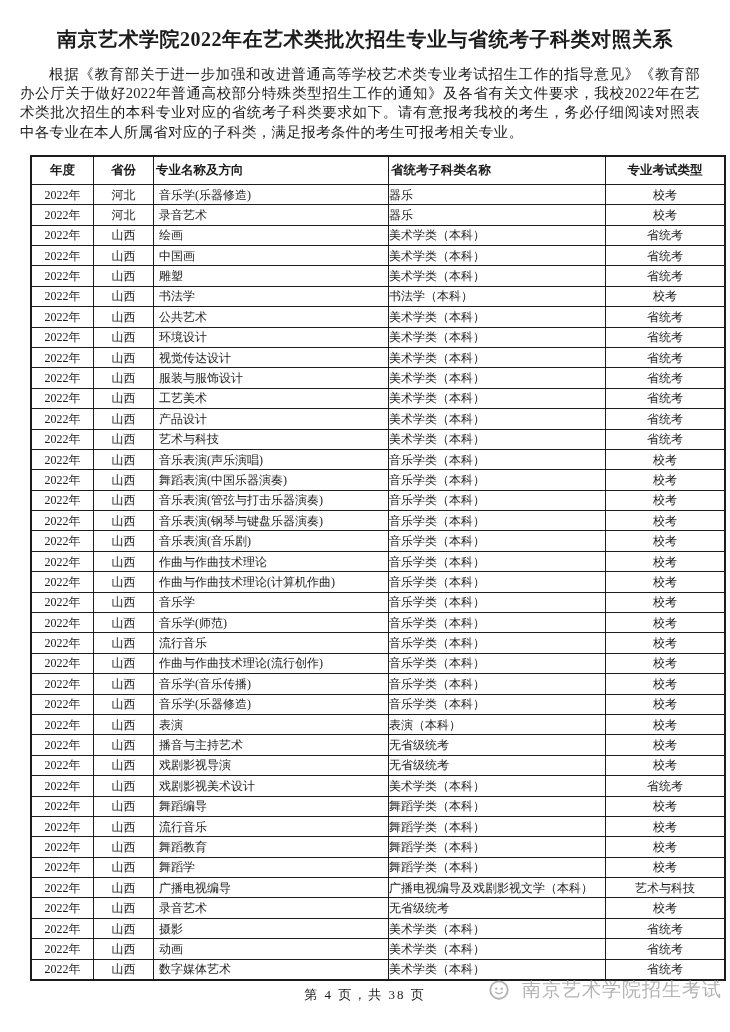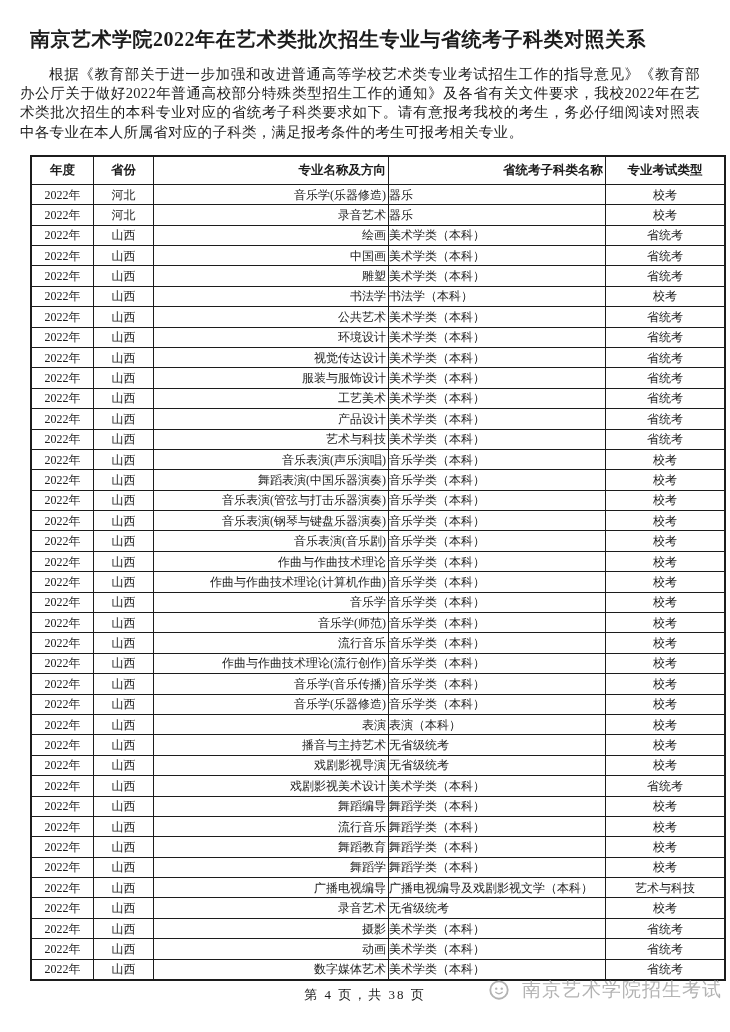--- a/index.html
+++ b/index.html
@@ -7,21 +7,21 @@
     position: relative;
     width: 730px;
     height: 1032px;
     background: #ffffff;
     overflow: hidden;
     font-family: "Liberation Serif", "DejaVu Serif", serif;
     color: #1c1c1c;
   }
   .doc-title {
     margin: 26px 30px 0 30px;
-    text-align: left;
+    text-align: center;
     font-size: 20px;
     line-height: 26px;
     font-weight: bold;
     letter-spacing: 0.5px;
   }
   .doc-intro {
     margin: 13px 30px 0 20px;
     font-size: 14.5px;
     line-height: 19.2px;
     text-align: justify;
@@ -46,24 +46,24 @@
   }
   .compare-table { border: 2px solid #1c1c1c; }
   .compare-table th {
     height: 27px;
     font-size: 12.5px;
     font-weight: bold;
     border-bottom: 1.5px solid #1c1c1c;
   }
   .compare-table .c0 { width: 57px; }
   .compare-table .c1 { width: 55px; }
-  .compare-table .c2 { width: 230px; text-align: right; padding-left: 5px; }
+  .compare-table .c2 { width: 230px; text-align: left; padding-left: 5px; }
   .compare-table .c3 { width: 212px; text-align: left; padding-left: 0; }
   .compare-table .c4 { width: 114px; }
-  .compare-table th.c2, .compare-table th.c3 { text-align: right; padding-left: 2px; }
+  .compare-table th.c2, .compare-table th.c3 { text-align: left; padding-left: 2px; }
   .page-footer {
     margin-top: 5px;
     text-align: center;
     font-size: 13px;
     letter-spacing: 2px;
   }
   .watermark {
     position: absolute;
     right: 8px;
     top: 977px;

